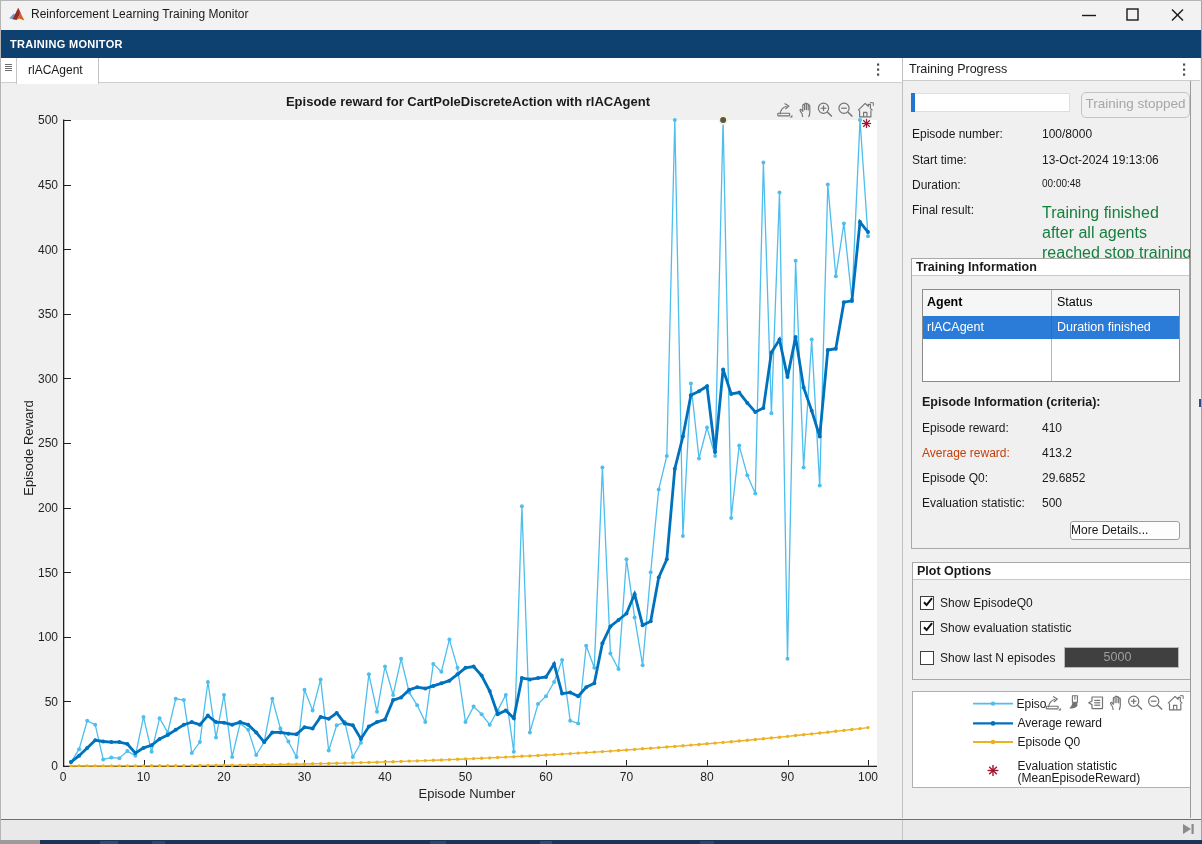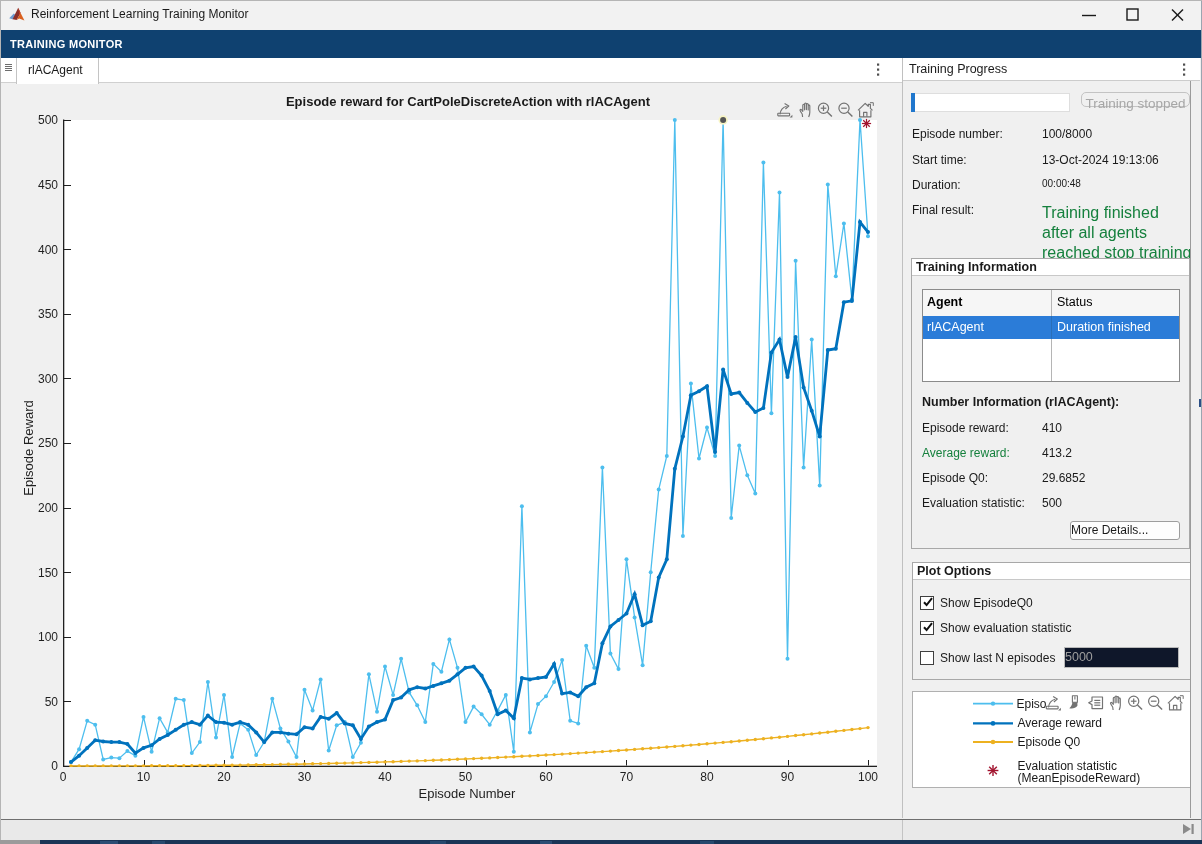--- a/index.html
+++ b/index.html
@@ -445,21 +445,21 @@
     <g fill="#4d4d4d">
       <rect x="1" y="0.5" width="2.2" height="2.2"></rect>
       <rect x="1" y="5.5" width="2.2" height="2.2"></rect>
       <rect x="1" y="10.5" width="2.2" height="2.2"></rect>
     </g>
   </svg>
 <div class="abs" style="left:903px;top:81px;width:297px;height:737px;background:#f0f0f0"></div>
 
 <div class="abs" style="left:911px;top:93px;width:159px;height:19px;background:#ffffff;border:1px solid #dedede"></div>
 <div class="abs" style="left:911px;top:93px;width:3.5px;height:19px;background:#2077cd"></div>
-<div class="abs" style="left:1081px;top:92px;width:109px;height:15px;border:1px solid #c3c3c3;border-radius:5px;font-size:13.5px;color:#a6a6a6;text-align:center;line-height:21px">Training stopped</div>
+<div class="abs" style="left:1081px;top:92px;width:109px;height:26px;border:1px solid #c3c3c3;border-radius:5px;font-size:13.5px;color:#a6a6a6;text-align:center;line-height:21px">Training stopped</div>
 
 <div class="abs" style="left:912px;top:127px;font-size:12px;color:#1a1a1a;line-height:15.5px">Episode number:</div>
 <div class="abs" style="left:1042px;top:127px;font-size:12px;color:#1a1a1a">100/8000</div>
 <div class="abs" style="left:912px;top:153px;font-size:12px;color:#1a1a1a">Start time:</div>
 <div class="abs" style="left:1042px;top:153px;font-size:12px;color:#1a1a1a">13-Oct-2024 19:13:06</div>
 <div class="abs" style="left:912px;top:178px;font-size:12px;color:#1a1a1a">Duration:</div>
 <div class="abs" style="left:1042px;top:178px;font-size:10px;color:#1a1a1a">00:00:48</div>
 <div class="abs" style="left:912px;top:203px;font-size:12px;color:#1a1a1a">Final result:</div>
 <div class="abs" style="left:1042px;top:203px;width:150px;font-size:16px;color:#15803d;line-height:20px">Training finished after all agents reached stop training criteria.</div>
 
@@ -468,24 +468,24 @@
 <div class="abs" style="left:916px;top:259px;height:17px;line-height:16px;font-size:12.5px;font-weight:bold;color:#1a1a1a">Training Information</div>
 <div class="abs" style="left:922px;top:289px;width:258px;height:93px;background:#ffffff;border:1px solid #8b8b8b"></div>
 <div class="abs" style="left:923px;top:290px;width:256px;height:26px;background:#f6f6f6"></div>
 <div class="abs" style="left:1051px;top:290px;width:1px;height:91px;background:#b5b5b5"></div>
 <div class="abs" style="left:927px;top:289px;height:27px;line-height:27px;font-size:12.5px;font-weight:bold;color:#000">Agent</div>
 <div class="abs" style="left:1057px;top:289px;height:27px;line-height:27px;font-size:12.5px;font-weight:normal;color:#000">Status</div>
 <div class="abs" style="left:923px;top:316px;width:256px;height:23px;background:#2b7cd8"></div>
 <div class="abs" style="left:1051px;top:316px;width:1px;height:23px;background:#2a6fb8"></div>
 <div class="abs" style="left:927px;top:316px;height:23px;line-height:22px;font-size:12.5px;color:#fff">rlACAgent</div>
 <div class="abs" style="left:1057px;top:316px;height:23px;line-height:22px;font-size:12.5px;color:#fff">Duration finished</div>
-<div class="abs" style="left:922px;top:395px;font-size:12.5px;font-weight:bold;color:#1a1a1a">Number Information (rlACAgent):</div>
+<div class="abs" style="left:922px;top:395px;font-size:12.5px;font-weight:bold;color:#1a1a1a">Episode Information (criteria):</div>
 <div class="abs" style="left:922px;top:421px;font-size:12px;color:#1a1a1a">Episode reward:</div>
 <div class="abs" style="left:1042px;top:421px;font-size:12px;color:#1a1a1a">410</div>
-<div class="abs" style="left:922px;top:446px;font-size:12px;color:#15803d">Average reward:</div>
+<div class="abs" style="left:922px;top:446px;font-size:12px;color:#c2410c">Average reward:</div>
 <div class="abs" style="left:1042px;top:446px;font-size:12px;color:#1a1a1a">413.2</div>
 <div class="abs" style="left:922px;top:471px;font-size:12px;color:#1a1a1a">Episode Q0:</div>
 <div class="abs" style="left:1042px;top:471px;font-size:12px;color:#1a1a1a">29.6852</div>
 <div class="abs" style="left:922px;top:496px;font-size:12px;color:#1a1a1a">Evaluation statistic:</div>
 <div class="abs" style="left:1042px;top:496px;font-size:12px;color:#1a1a1a">500</div>
 <div class="abs" style="left:1070px;top:521px;width:110px;height:19px;border:1px solid #9d9d9d;border-radius:3px;background:#fdfdfd;font-size:12px;color:#1a1a1a;text-align:left;line-height:17px">More Details...</div>
 
 <div class="abs" style="left:912px;top:562px;width:279px;height:118px;border:1px solid #a8a8a8;background:#f0f0f0"></div>
 <div class="abs" style="left:913px;top:563px;width:277px;height:17px;background:#ffffff;border-bottom:1px solid #c8c8c8"></div>
 <div class="abs" style="left:917px;top:563px;height:17px;line-height:16px;font-size:12.5px;font-weight:bold;color:#1a1a1a">Plot Options</div>
@@ -494,21 +494,21 @@
     <polyline points="3,7.2 5.6,10 11,3.2" fill="none" stroke="#111" stroke-width="2"></polyline>
   </svg>
 <div class="abs" style="left:940px;top:596px;font-size:12px;color:#1a1a1a;line-height:14px">Show EpisodeQ0</div>
 <div class="abs" style="left:920px;top:621px;width:14px;height:14px;background:#fff;border:1.5px solid #3f3f3f"></div>
 <svg class="abs" style="left:921px;top:620px" width="14" height="14" viewBox="0 0 14 14">
     <polyline points="3,7.2 5.6,10 11,3.2" fill="none" stroke="#111" stroke-width="2"></polyline>
   </svg>
 <div class="abs" style="left:940px;top:621px;font-size:12px;color:#1a1a1a;line-height:14px">Show evaluation statistic</div>
 <div class="abs" style="left:920px;top:651px;width:14px;height:14px;background:#fff;border:1.5px solid #3f3f3f"></div>
 <div class="abs" style="left:940px;top:651px;font-size:12px;color:#1a1a1a;line-height:14px">Show last N episodes</div>
-<div class="abs" style="left:1064px;top:647px;width:115px;height:21px;background:#0f172a;border:1px solid #b9b9b9;font-size:12.5px;color:#9e9e9e;text-align:left;line-height:19px;padding-right:8px">5000</div>
+<div class="abs" style="left:1064px;top:647px;width:115px;height:21px;background:#404040;border:1px solid #b9b9b9;font-size:12.5px;color:#9e9e9e;text-align:center;line-height:19px;padding-right:8px">5000</div>
 
 <div class="abs" style="left:912px;top:691px;width:279px;height:97px;background:#ffffff;border:1px solid #b0b0b0"></div>
 <svg width="279" height="97" viewBox="0 0 279 97" style="position:absolute;left:912px;top:691px">
     <line x1="61" y1="12.6" x2="101" y2="12.6" stroke="#4DBEEE" stroke-width="1.6"></line>
     <circle cx="81" cy="12.6" r="2.2" fill="#4DBEEE"></circle>
     <text x="104.5" y="16.6" font-size="12" fill="#1a1a1a">Episode reward</text>
     <rect x="134" y="2" width="140.5" height="22" fill="#ffffff"></rect>
     <line x1="61" y1="32.4" x2="101" y2="32.4" stroke="#0072BD" stroke-width="2.2"></line>
     <circle cx="81" cy="32.4" r="2.3" fill="#0072BD"></circle>
     <text x="105.5" y="36.4" font-size="12" fill="#1a1a1a">Average reward</text>

